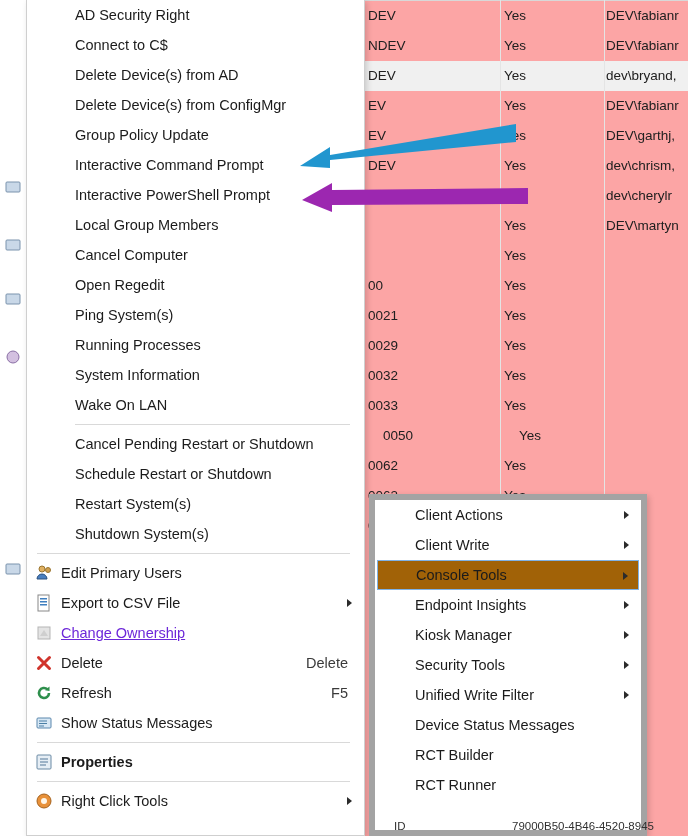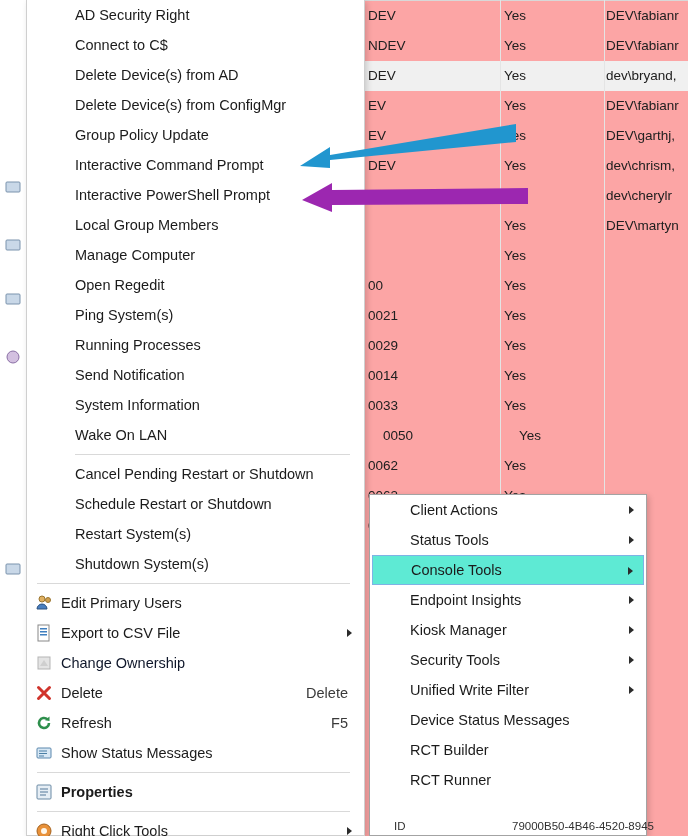--- a/index.html
+++ b/index.html
@@ -115,21 +115,22 @@
     left: 34px;
   }
   .menu-item .accel {
     position: absolute;
     right: 16px;
     top: 0;
     color: #3a3a3a;
   }
   .menu-item.disabled .label,
   .menu-item.disabled .accel {
-    color: #0f172a;
+    color: #6d28d9;
+    text-decoration: underline;
   }
   .menu-item.bold .label {
     font-weight: bold;
     text-align: right;
   }
   .menu-item .arrow {
     position: absolute;
     right: 12px;
     top: 11px;
     width: 0;
@@ -155,21 +156,21 @@
   }
 
   
   .menu-sub {
     position: absolute;
     left: 369px;
     top: 494px;
     width: 278px;
     height: 342px;
     background: #ffffff;
-    border: 1px solid #a3a3a3;
+    border: 6px solid #a3a3a3;
     box-sizing: border-box;
     box-shadow: 2px 2px 6px rgba(0,0,0,0.16);
   }
   .sub-item {
     position: relative;
     height: 30px;
     line-height: 30px;
     font-size: 14.5px;
     color: #1b1b1b;
     white-space: nowrap;
@@ -185,21 +186,21 @@
     right: 10px;
     top: 11px;
     width: 0;
     height: 0;
     border-left: 5px solid #2b2b2b;
     border-top: 4px solid transparent;
     border-bottom: 4px solid transparent;
   }
   .sub-item.selected {
     border: 1px solid #7fb2e5;
-    background: #5eead4;
+    background: #a16207;
     box-sizing: border-box;
     line-height: 28px;
   }
 
   
   .arrow-overlay {
     position: absolute;
     left: 0;
     top: 0;
     width: 688px;
@@ -284,21 +285,21 @@
           <span class="cell-name">0021</span>
           <span class="cell-yes">Yes</span>
           <span class="cell-user"></span>
         </div>
         <div class="table-row" style="top: 331px;">
           <span class="cell-name">0029</span>
           <span class="cell-yes">Yes</span>
           <span class="cell-user"></span>
         </div>
         <div class="table-row" style="top: 361px;">
-          <span class="cell-name">0014</span>
+          <span class="cell-name">0032</span>
           <span class="cell-yes">Yes</span>
           <span class="cell-user"></span>
         </div>
         <div class="table-row" style="top: 391px;">
           <span class="cell-name">0033</span>
           <span class="cell-yes">Yes</span>
           <span class="cell-user"></span>
         </div>
         <div class="table-row" style="top: 421px; margin-left: 15px;">
           <span class="cell-name">0050</span>
@@ -363,33 +364,30 @@
         <div class="menu-item">
           <span class="label">Interactive Command Prompt</span>
         </div>
         <div class="menu-item">
           <span class="label">Interactive PowerShell Prompt</span>
         </div>
         <div class="menu-item">
           <span class="label">Local Group Members</span>
         </div>
         <div class="menu-item">
-          <span class="label">Manage Computer</span>
+          <span class="label">Cancel Computer</span>
         </div>
         <div class="menu-item">
           <span class="label">Open Regedit</span>
         </div>
         <div class="menu-item">
           <span class="label">Ping System(s)</span>
         </div>
         <div class="menu-item">
           <span class="label">Running Processes</span>
-        </div>
-        <div class="menu-item">
-          <span class="label">Send Notification</span>
         </div>
         <div class="menu-item">
           <span class="label">System Information</span>
         </div>
         <div class="menu-item">
           <span class="label">Wake On LAN</span>
         </div>
         <div class="menu-sep"></div>
         <div class="menu-item">
           <span class="label">Cancel Pending Restart or Shutdown</span>
@@ -471,21 +469,21 @@
       </div>
   </div>
 
   <div class="menu-sub">
     <div id="sub-items">
         <div class="sub-item">
           <span class="label">Client Actions</span>
           <span class="arrow"></span>
         </div>
         <div class="sub-item">
-          <span class="label">Status Tools</span>
+          <span class="label">Client Write</span>
           <span class="arrow"></span>
         </div>
         <div class="sub-item selected">
           <span class="label">Console Tools</span>
           <span class="arrow"></span>
         </div>
         <div class="sub-item">
           <span class="label">Endpoint Insights</span>
           <span class="arrow"></span>
         </div>

